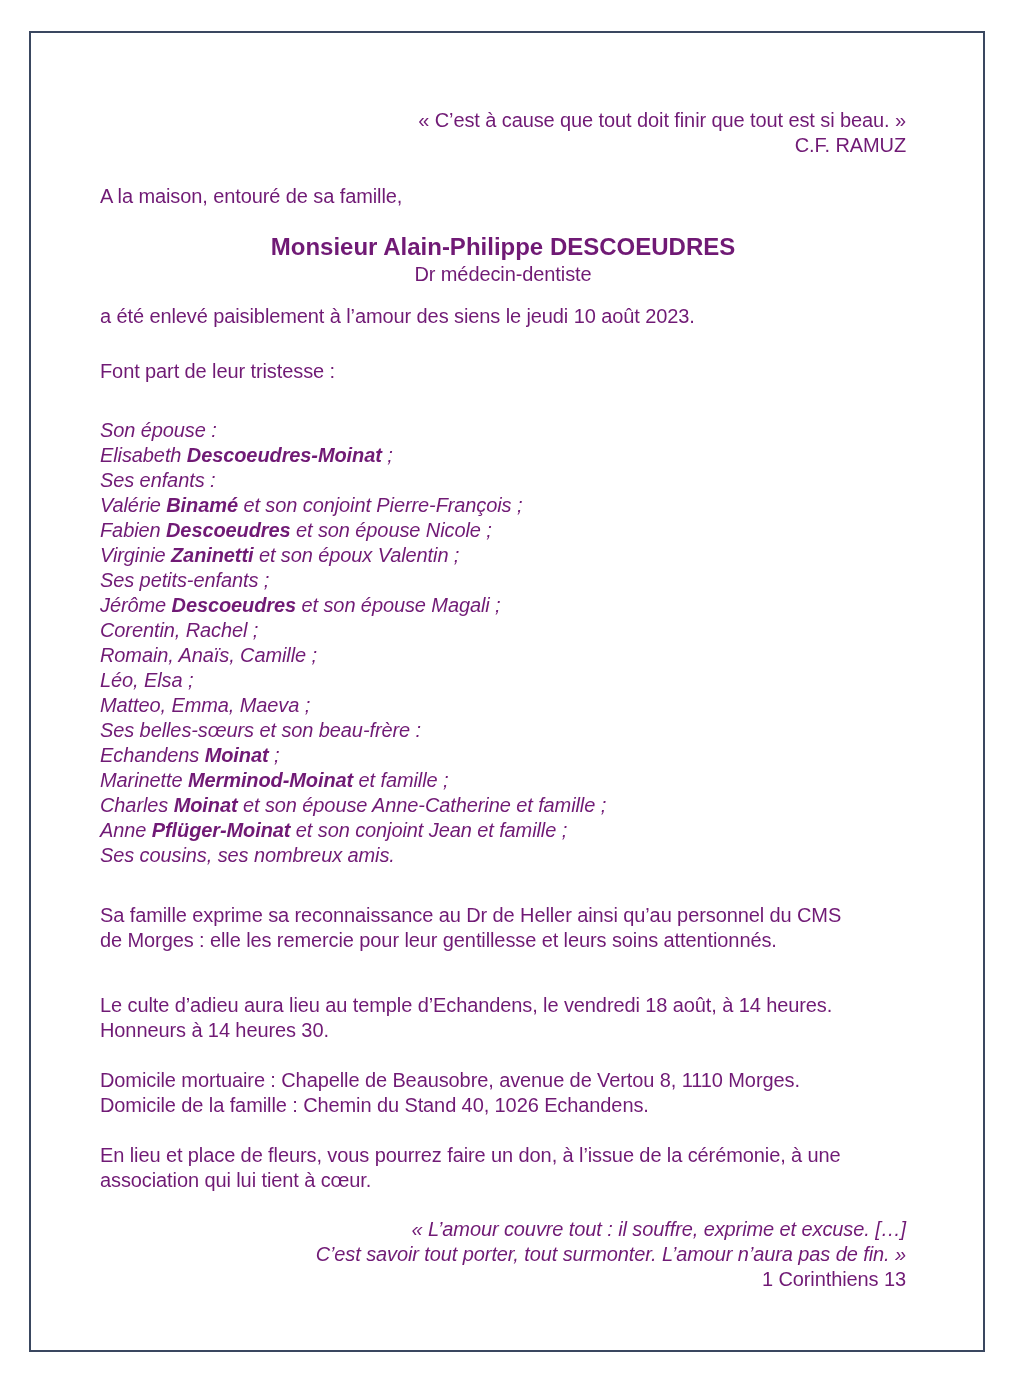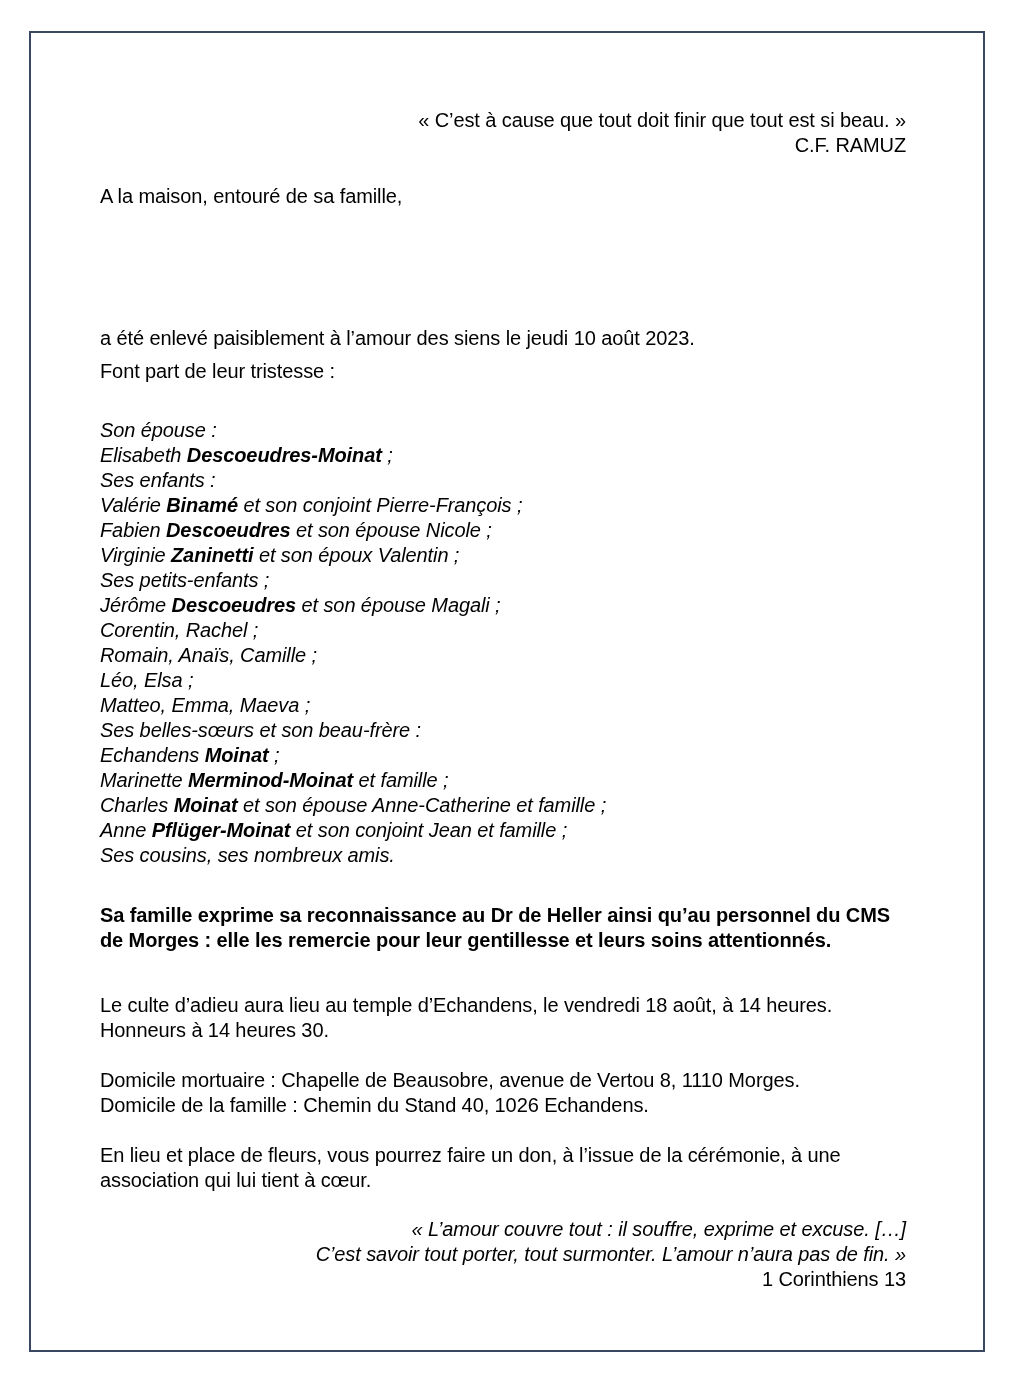--- a/index.html
+++ b/index.html
@@ -4,21 +4,21 @@
 <style>
   html, body { margin: 0; padding: 0; background: #ffffff; }
   .page {
     position: relative;
     width: 1010px;
     height: 1398px;
     background: #ffffff;
     font-family: "Liberation Sans", "DejaVu Sans", sans-serif;
     font-size: 20px;
     line-height: 25px;
-    color: #000000;
+    color: #701a75;
     letter-spacing: -0.1px;
     overflow: hidden;
   }
   .frame {
     position: absolute;
     left: 29px;
     top: 31px;
     width: 956px;
     height: 1321px;
     border: 2px solid #3a4760;
@@ -29,44 +29,48 @@
   .epigraph { top: 108px; text-align: right; }
   .intro { top: 184px; }
   .deceased { top: 233px; text-align: center; }
   .deceased .name {
     font-weight: bold;
     font-size: 24px;
     line-height: 27px;
     letter-spacing: 0;
   }
   .deceased .subtitle { margin-top: 2px; }
-  .announcement { top: 326px; }
+  .announcement { top: 304px; }
   .tribute { top: 359px; }
   .family { top: 418px; font-style: italic; }
   .family b { font-weight: bold; }
-  .gratitude { top: 903px; font-weight: bold; }
+  .gratitude { top: 903px; }
   .ceremony { top: 993px; }
   .addresses { top: 1068px; }
   .donation { top: 1143px; }
   .closing { top: 1217px; text-align: right; }
   .closing .quote-lines { font-style: italic; }
 </style>
 </head>
 <body>
 
 <div class="page">
   <div class="frame"></div>
 
   <div class="block epigraph">
     <div class="line">« C’est à cause que tout doit finir que tout est si beau. »</div>
     <div class="line">C.F. RAMUZ</div>
   </div>
 
   <div class="block intro line">A la maison, entouré de sa famille,</div>
 
+  <div class="block deceased">
+    <div class="name line">Monsieur Alain-Philippe DESCOEUDRES</div>
+    <div class="subtitle line">Dr médecin-dentiste</div>
+  </div>
 
   <div class="block announcement line">a été enlevé paisiblement à l’amour des siens le jeudi 10 août 2023.</div>
 
   <div class="block tribute line">Font part de leur tristesse :</div>
 
   <div class="block family">
       <div class="line"><span>Son épouse :</span></div>
       <div class="line"><span>Elisabeth </span><b>Descoeudres-Moinat</b><span> ;</span></div>
       <div class="line"><span>Ses enfants :</span></div>
       <div class="line"><span>Valérie </span><b>Binamé</b><span> et son conjoint Pierre-François ;</span></div>

